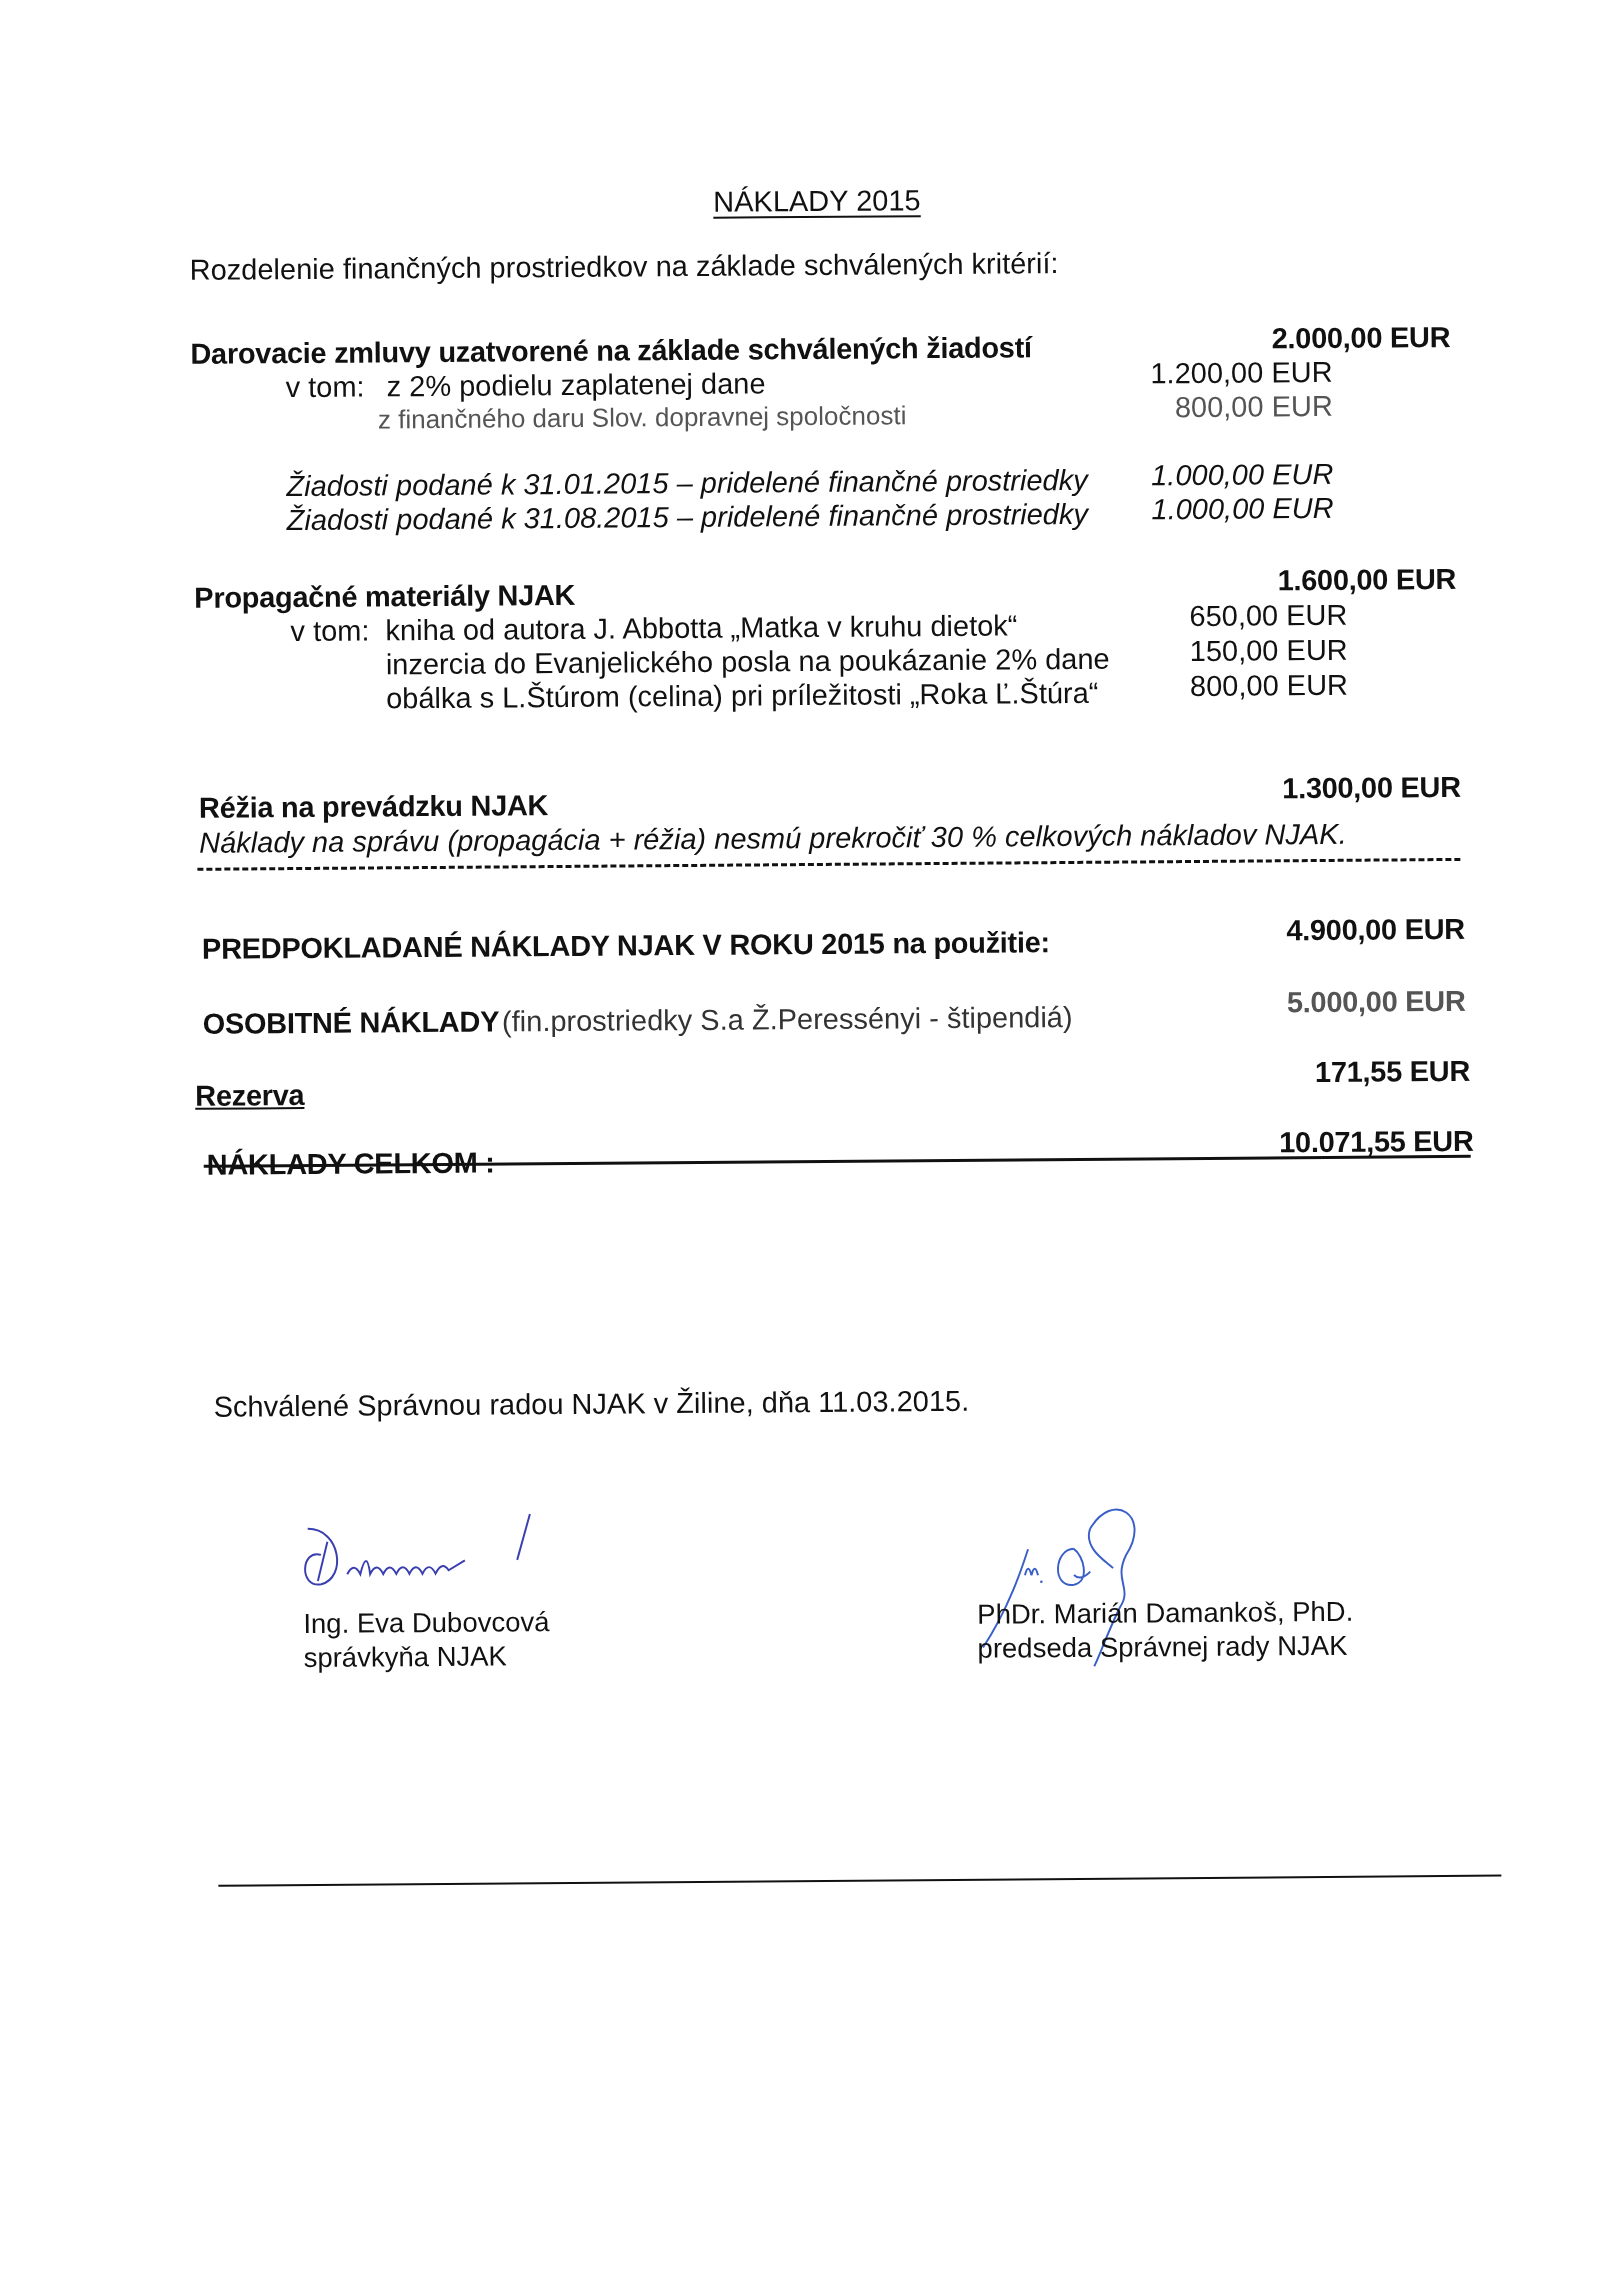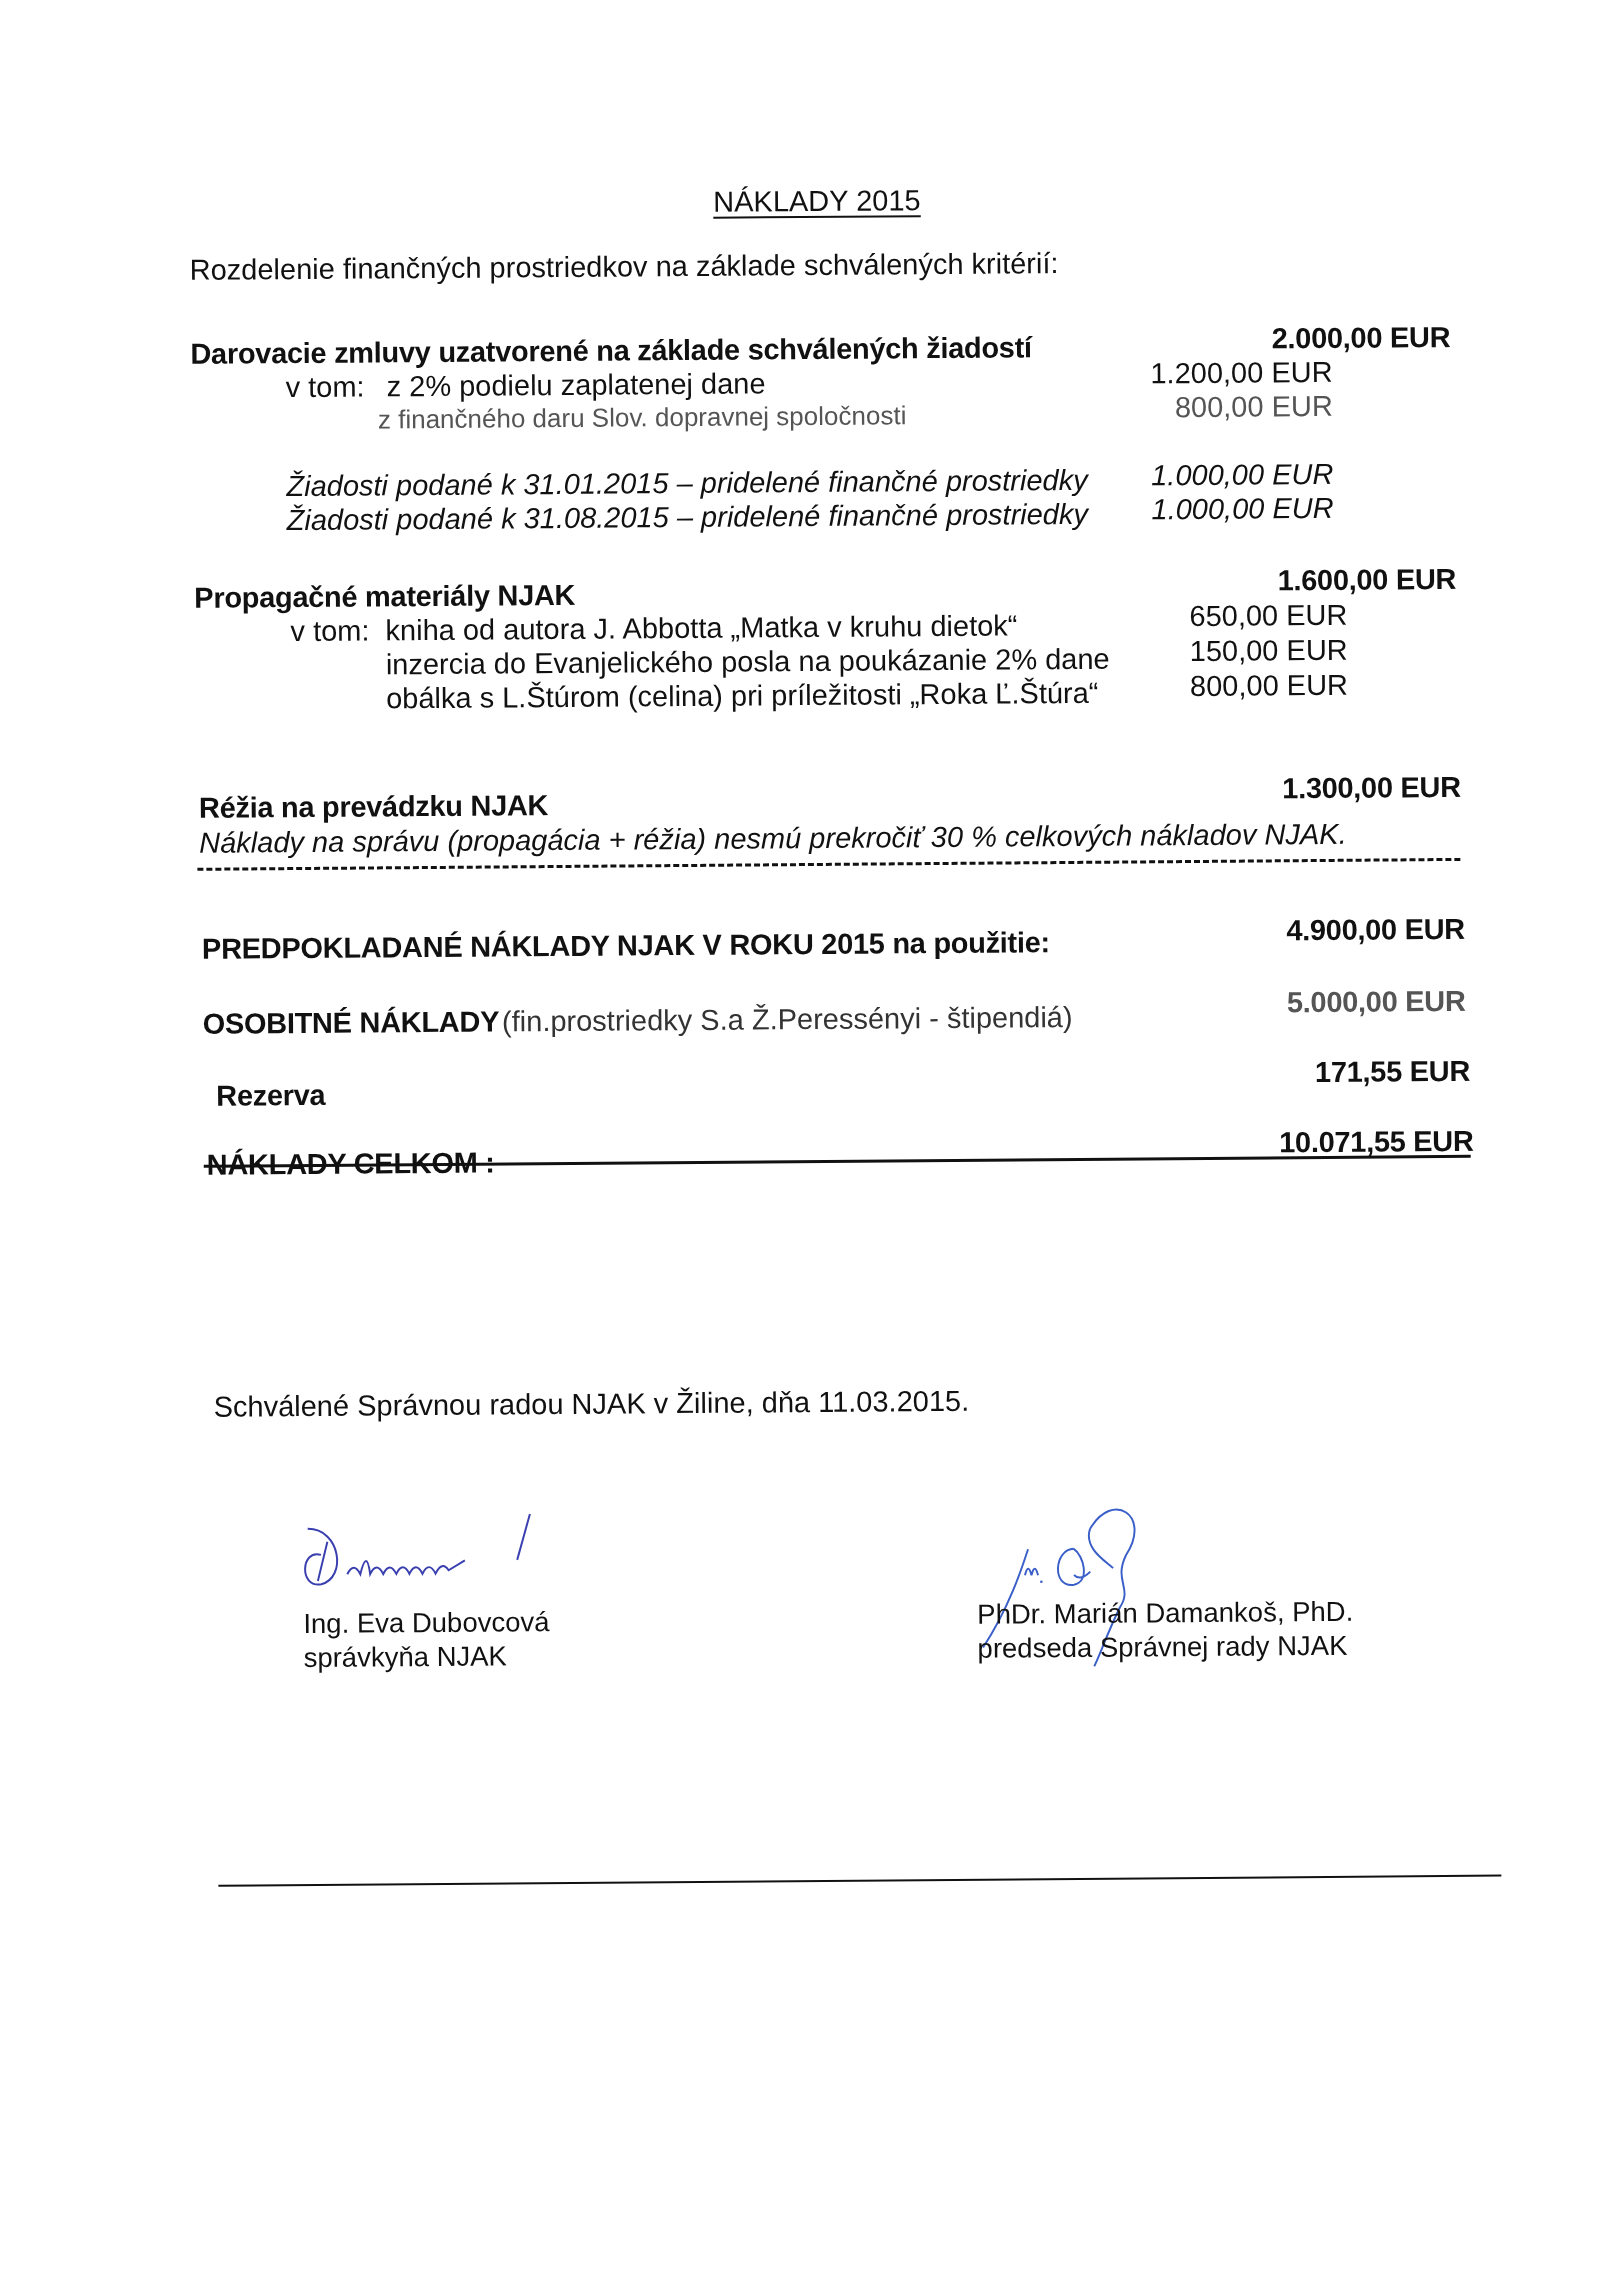--- a/index.html
+++ b/index.html
@@ -61,21 +61,21 @@
 
   <div class="abs h" style="left:200px;top:928px;">PREDPOKLADANÉ NÁKLADY NJAK V ROKU 2015 na použitie:</div>
   <div class="abs h amt" style="left:1244px;top:918px;width:219px;">4.900,00 EUR</div>
 
   <div class="abs" style="left:200px;top:1003px;">
     <span class="h">OSOBITNÉ NÁKLADY</span>
     <span class="t" style="color:#333;">(fin.prostriedky S.a Ž.Peressényi - štipendiá)</span>
   </div>
   <div class="abs h amt gray" style="left:1244px;top:990px;width:219px;">5.000,00 EUR</div>
 
-  <div class="abs h" style="left:213px;top:1075px;">Rezerva</div>
+  <div class="abs h" style="left:192px;top:1075px;text-decoration:underline;">Rezerva</div>
   <div class="abs h amt" style="left:1244px;top:1060px;width:223px;">171,55 EUR</div>
 
   <div class="abs h" style="left:203px;top:1144px;">NÁKLADY CELKOM :</div>
   <div class="abs h amt" style="left:1244px;top:1130px;width:226px;">10.071,55 EUR</div>
   <div class="abs totalline"></div>
 
   <div class="abs t" style="left:208px;top:1386px;">Schválené Správnou radou NJAK v Žiline, dňa 11.03.2015.</div>
 
   <div class="abs sig" style="left:288px;top:1505px;">
     <svg width="327" height="92" viewBox="0 0 500 140">

